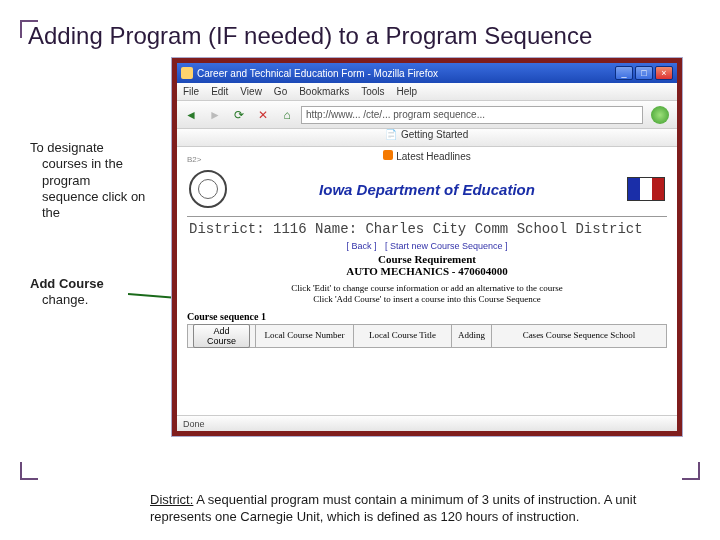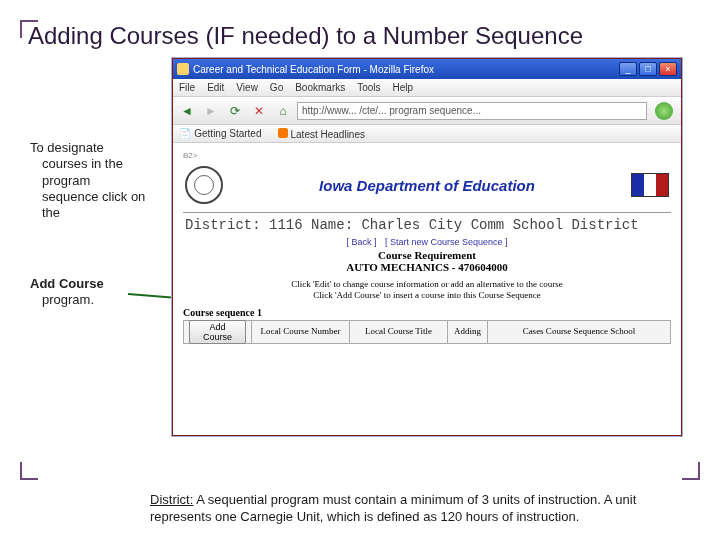--- a/index.html
+++ b/index.html
@@ -49,21 +49,21 @@
     color: #1a1a1a;
     line-height: 1.3;
   }
   .footnote .lead { text-decoration: underline; }
   
   .win {
     position: absolute;
     top: 58px; left: 172px;
     width: 510px;
     height: 378px;
-    border: 1px solid #7f1d1d;
+    border: 5px solid #7f1d1d;
     background: #fff;
     box-shadow: 0 0 0 1px #aac;
     font-size: 10px;
   }
   .titlebar {
     height: 20px;
     background: linear-gradient(#3a6de0, #1c49b7);
     color: #fff;
     display: flex;
     align-items: center;
@@ -129,22 +129,23 @@
     background: radial-gradient(#9de07a,#3a9a2a);
     border-radius: 50%;
     margin: 0 4px;
   }
   .bmbar {
     height: 18px;
     background: linear-gradient(#fdfdfd,#e9e9e9);
     border-bottom: 1px solid #ccc;
     display: flex; align-items: center;
     padding: 0 6px;
-    gap: 16px;
+    gap: 10px;
     color: #333;
+    flex-direction: column;
   }
   .rss { width:10px;height:10px;background:#f57900;border-radius:2px;display:inline-block;margin-right:3px; }
   .content {
     position: relative;
     height: calc(100% - 20px - 18px - 28px - 18px - 16px);
     overflow: hidden;
     padding: 6px 10px 6px 10px;
   }
   .hdr {
     display: flex; align-items: center; justify-content: space-between;
@@ -256,29 +257,29 @@
     pointer-events: none;
   }
 </style>
 </head>
 <body>
 
 <div class="corner tl"></div>
 <div class="corner bl"></div>
 <div class="corner br"></div>
 
-<div class="title">Adding Courses (IF needed) to a Number Sequence</div>
+<div class="title">Adding Program (IF needed) to a Program Sequence</div>
 
 <div class="sidenote n1">
   <span>To designate</span>
   <span class="indent">courses in the program sequence click on the</span>
 </div>
 <div class="sidenote n2">
   <span class="bold">Add Course</span>
-  <span class="indent">program.</span>
+  <span class="indent">change.</span>
 </div>
 
 <svg class="arrow" style="top:284px;left:128px" width="160" height="30">
   <line x1="0" y1="10" x2="150" y2="22" stroke="#1a6a1a" stroke-width="2"></line>
   <polygon points="150,22 142,16 142,28" fill="#1a6a1a"></polygon>
 </svg>
 
 <div class="win">
   <div class="titlebar">
     <div class="appicon"></div>
@@ -339,18 +340,21 @@
       <div class="cell" style="width:68px">
         <button class="btn">Add Course</button>
       </div>
       <div class="cell" style="width:98px">Local Course Number</div>
       <div class="cell" style="width:98px">Local Course Title</div>
       <div class="cell" style="width:40px">Adding</div>
       <div class="cell" style="flex:1">Cases Course Sequence School</div>
     </div>
   </div>
 
+  <div class="statusbar">
+    <span>Done</span>
+  </div>
 </div>
 
 <div class="footnote">
   <span class="lead">District:</span>
   <span>A sequential program must contain a minimum of 3 units of instruction. A unit represents one Carnegie Unit, which is defined as 120 hours of instruction.</span>
 </div>
 
 </body></html>

